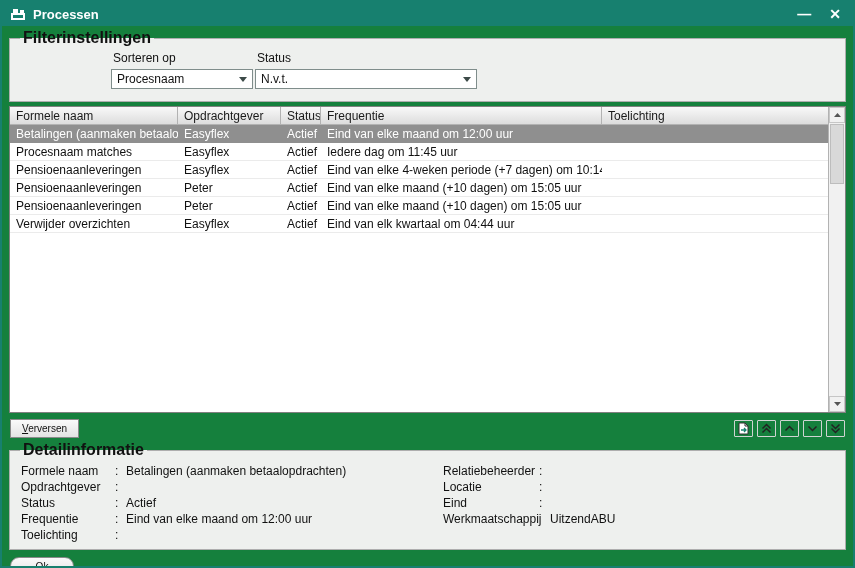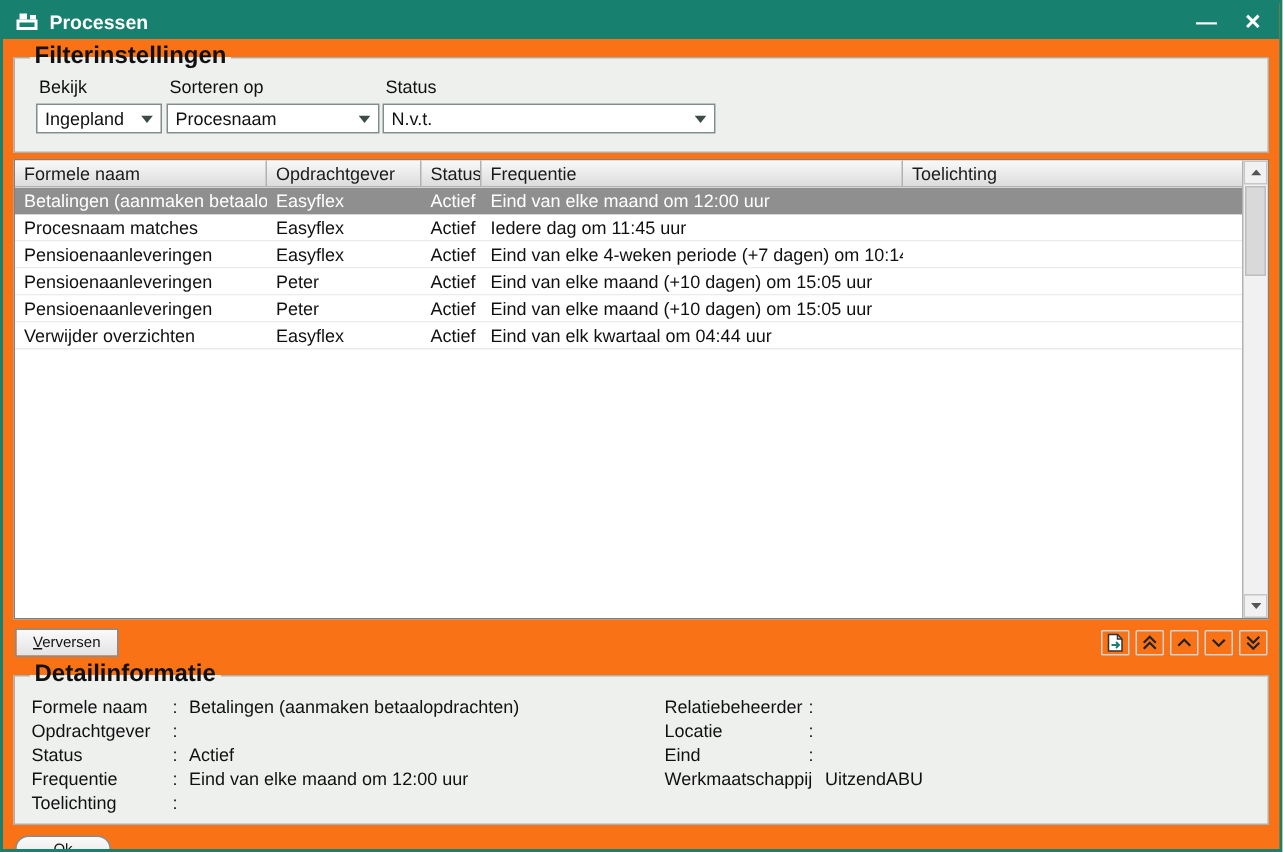--- a/index.html
+++ b/index.html
@@ -1,19 +1,19 @@
 <!DOCTYPE html>
 <html><head>
 <meta charset="utf-8">
 <style>
   * { margin:0; padding:0; box-sizing:border-box; }
   html,body { background:#ffffff; }
   body { font-family:"Liberation Sans", sans-serif; font-size:12px; color:#111; }
 
-  .window { width:855px; height:568px; border:2px solid #17806f; background:#f97316; position:relative; overflow:hidden; }
+  .window { width:855px; height:568px; border:2px solid #17806f; background:#15803d; position:relative; overflow:hidden; }
 
   
   .titlebar { height:24px; background:#17806f; color:#fff; display:flex; align-items:center; padding:0 12px 0 8px; }
   .titlebar .app-icon { width:16px; height:14px; display:flex; align-items:center; }
   .titlebar .title { font-weight:bold; font-size:13px; margin-left:7px; }
   .tb-buttons { margin-left:auto; display:flex; gap:18px; align-items:center; }
   .tb-btn { color:#fff; font-weight:bold; font-size:14px; line-height:1; cursor:default; }
 
   
   fieldset { border:1px solid #aeaeae; margin:3px 7px; padding:2px 8px 6px; background:#eef0ee; }
@@ -84,31 +84,20 @@
     <span class="title">Processen</span>
     <span class="tb-buttons">
       <span class="tb-btn">—</span>
       <span class="tb-btn">✕</span>
     </span>
   </div>
 
   <fieldset>
     <legend>Filterinstellingen</legend>
     <div class="filters-inner">
-      <div class="ffield f-bekijk">
-        <span class="flabel">Bekijk</span>
-        <div class="combo">
-          <span>Ingepland</span>
-          <span class="arrow">
-            <svg width="8" height="5" viewBox="0 0 8 5">
-                <path d="M0 0 L4 5 L8 0 Z" fill="#3c4a48"></path>
-              </svg>
-          </span>
-        </div>
-      </div>
       <div class="ffield f-sorteren">
         <span class="flabel">Sorteren op</span>
         <div class="combo">
           <span>Procesnaam</span>
           <span class="arrow">
             <svg width="8" height="5" viewBox="0 0 8 5">
                 <path d="M0 0 L4 5 L8 0 Z" fill="#3c4a48"></path>
               </svg>
           </span>
         </div>

